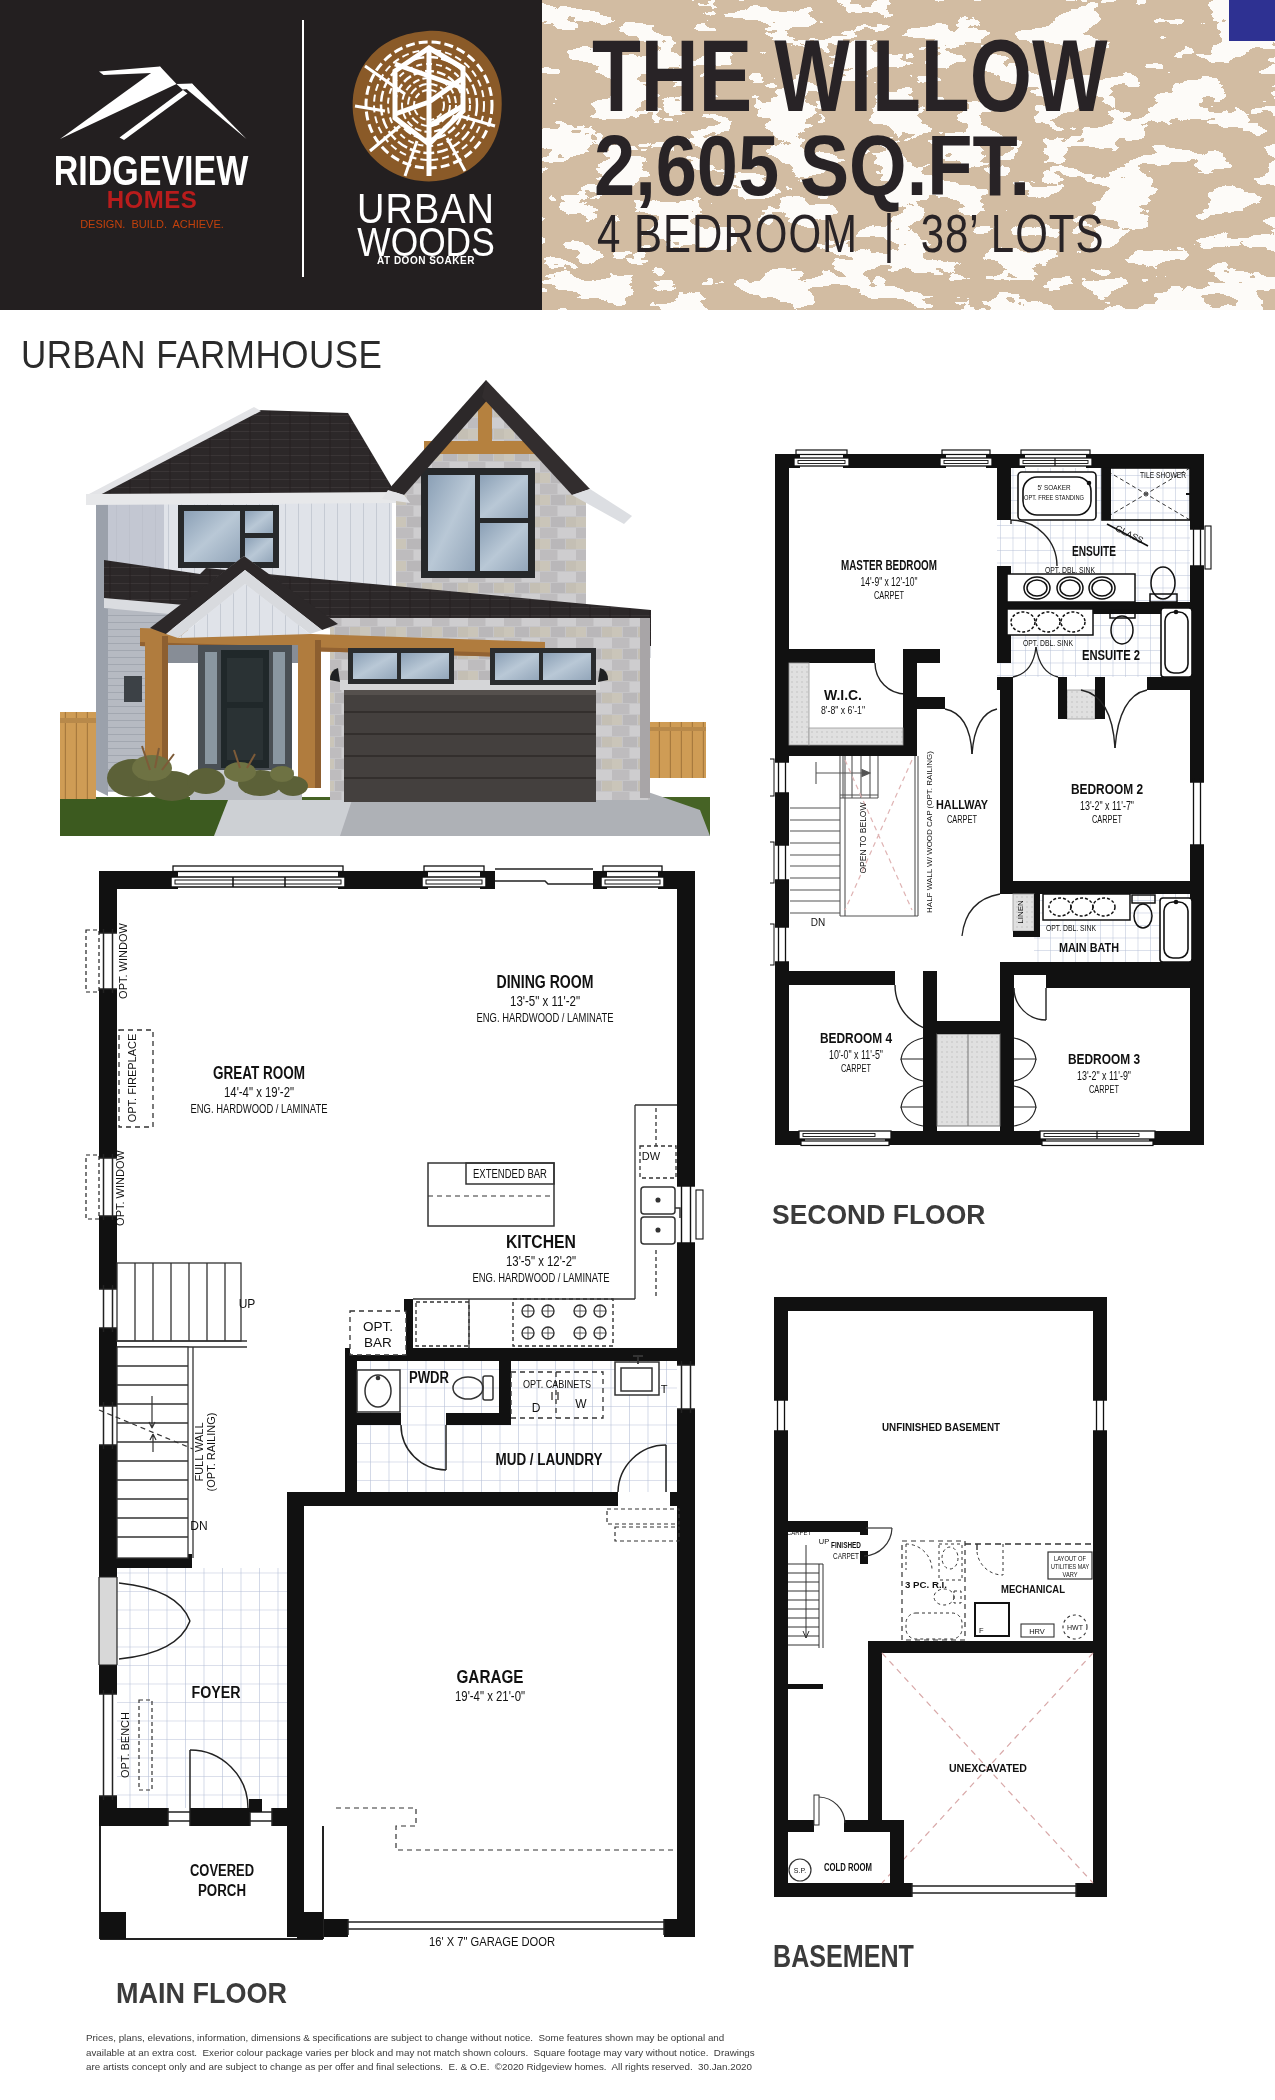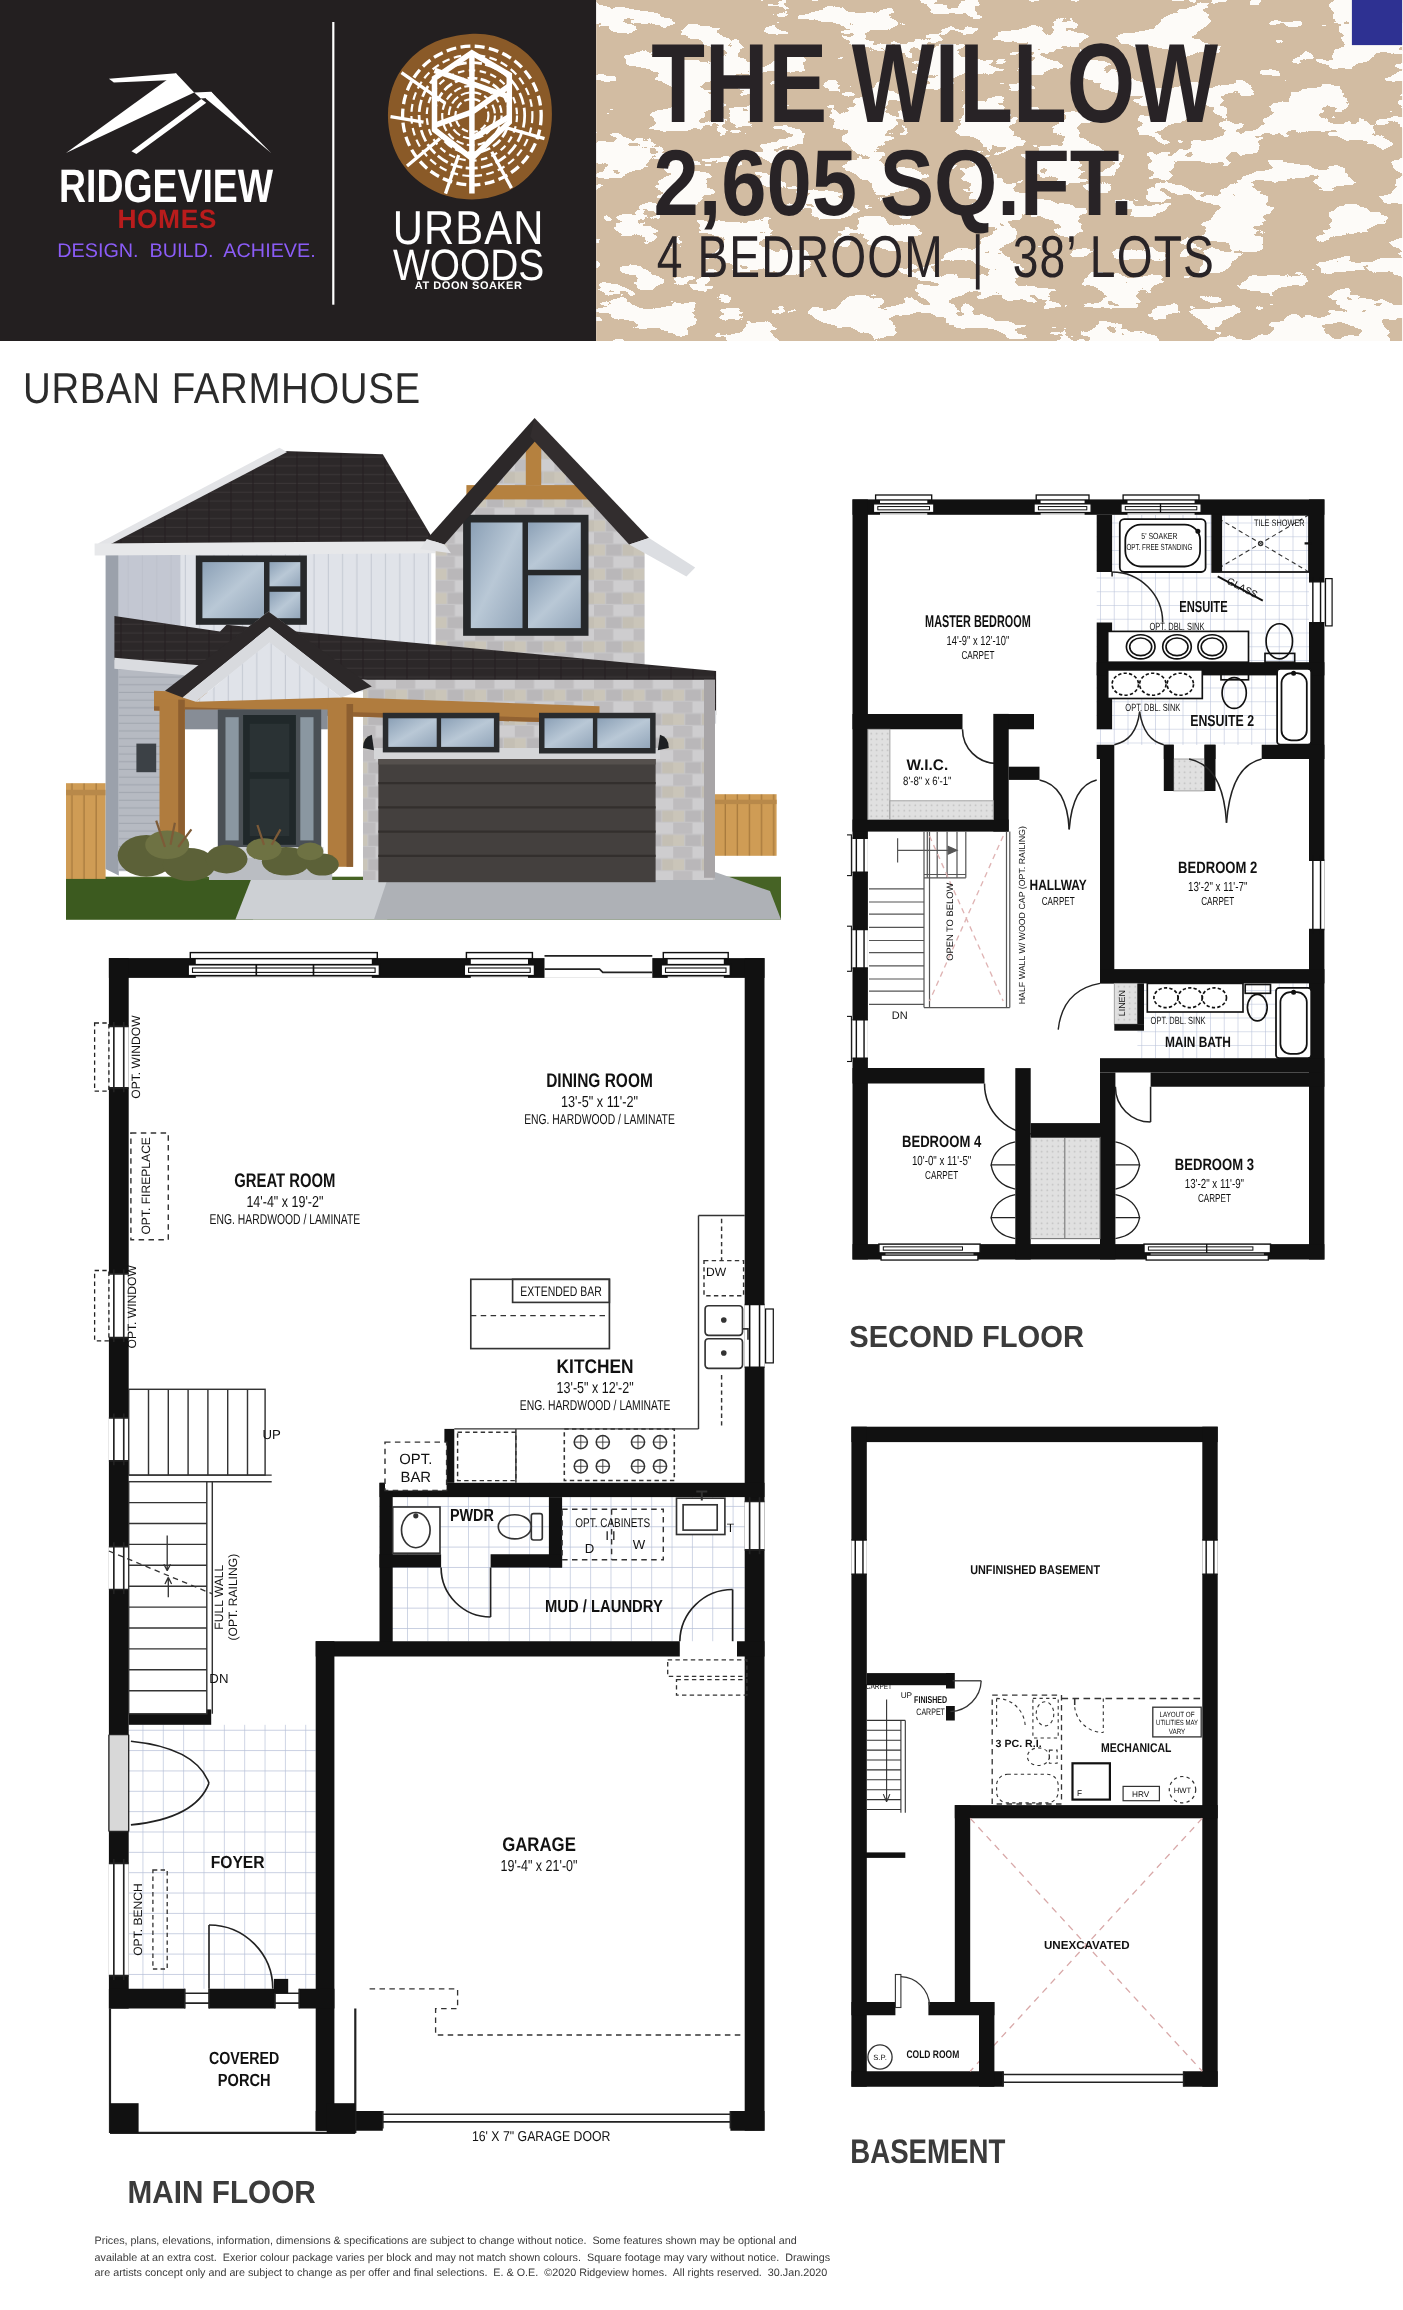--- a/index.html
+++ b/index.html
@@ -37,21 +37,21 @@
     <path d="M176.5,84 L192,83.5 L196,88.5 L182.5,89.5 Z"></path>
     <path d="M192,83.5 L246.5,139 L187,89.5 Z"></path>
     <path d="M183,90 L187.5,93.5 L124,140 L119.5,137.5 Z"></path>
   </g>
 </svg>
 
 <div class="abs" style="left:51px;top:146px;width:200px;text-align:center;color:#fff;font-weight:bold;font-size:34px;letter-spacing:0px;transform:scaleY(1.25);transform-origin:top left">RIDGEVIEW</div>
 
 <div class="abs" style="left:52px;top:186px;width:200px;text-align:center;color:#b91c1c;font-weight:bold;font-size:24px;letter-spacing:0.5px">HOMES</div>
 
-<div class="abs" style="left:52px;top:218px;width:200px;text-align:center;white-space:nowrap;color:#8b5cf6;font-size:18px;letter-spacing:0px">DESIGN.&nbsp; BUILD.&nbsp; ACHIEVE.</div>
+<div class="abs" style="left:52px;top:218px;width:200px;text-align:center;white-space:nowrap;color:#c2410c;font-size:11px;letter-spacing:0px">DESIGN.&nbsp; BUILD.&nbsp; ACHIEVE.</div>
 
 <div class="abs" style="left:302px;top:20px;width:2px;height:257px;background:#fff"></div>
 
 <svg class="abs" style="left:345px;top:26px" width="165" height="165" viewBox="0 0 165 165">
   <g>
     <path d="M82,5 C120,2 152,30 156,65 C160,100 148,135 112,150 C80,163 40,152 20,122 C2,94 4,55 24,32 C40,13 60,7 82,5 Z" fill="#8a5a28"></path>
     <g fill="none" stroke="#fff">
       <circle cx="84" cy="79" r="63" stroke-width="3" stroke-dasharray="9 4"></circle>
       <circle cx="84" cy="79" r="55" stroke-width="2" stroke-dasharray="7 4"></circle>
       <circle cx="84" cy="79" r="48" stroke-width="2.5" stroke-dasharray="11 3"></circle>

